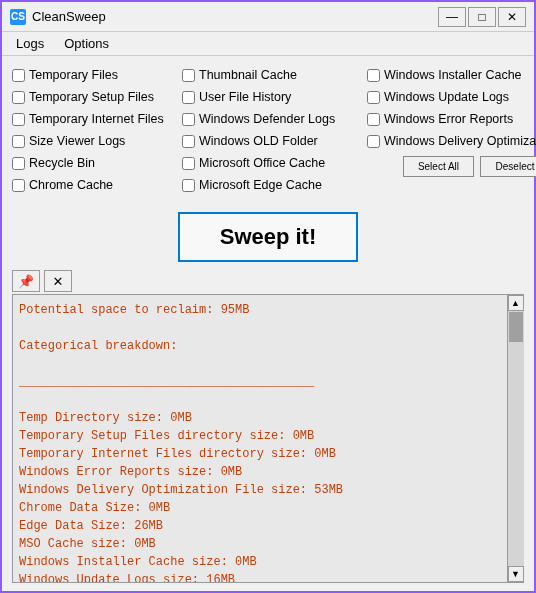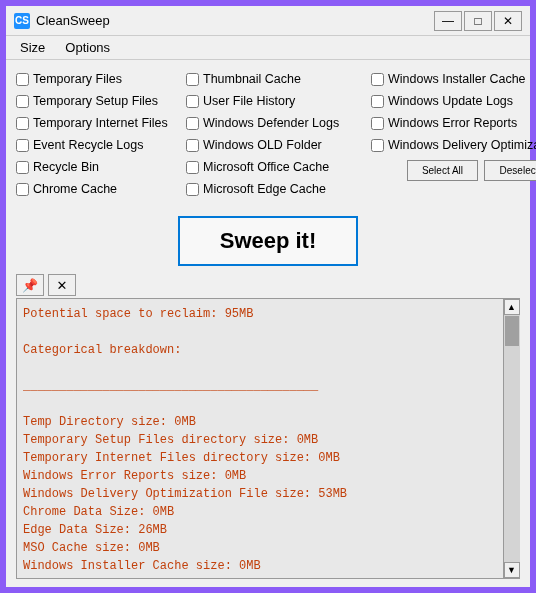--- a/index.html
+++ b/index.html
@@ -8,21 +8,21 @@
       font-size: 13px;
       background: #c0c0c0;
       width: 536px;
       height: 593px;
       overflow: hidden;
     }
     .window {
       width: 536px;
       height: 593px;
       background: #f0f0f0;
-      border: 6px solid #8b5cf6;
+      border: 2px solid #8b5cf6;
       display: flex;
       flex-direction: column;
     }
     .title-bar {
       background: #f0f0f0;
       border-bottom: 1px solid #ccc;
       display: flex;
       align-items: center;
       padding: 6px 8px;
       height: 30px;
@@ -211,21 +211,21 @@
     </div>
     <span class="title-bar-text">CleanSweep</span>
     <div class="title-bar-controls">
       <button class="title-bar-btn">—</button>
       <button class="title-bar-btn">□</button>
       <button class="title-bar-btn close">✕</button>
     </div>
   </div>
 
   <div class="menu-bar">
-    <div class="menu-item">Size</div>
+    <div class="menu-item">Logs</div>
     <div class="menu-item">Options</div>
   </div>
 
   <div class="content-area">
 
     <div class="checkboxes-grid">
 
       <div>
         <label class="checkbox-item">
           <input type="checkbox" style="">
@@ -234,21 +234,21 @@
         <label class="checkbox-item">
           <input type="checkbox" style="">
           <span>Temporary Setup Files</span>
         </label>
         <label class="checkbox-item">
           <input type="checkbox" style="">
           <span>Temporary Internet Files</span>
         </label>
         <label class="checkbox-item">
           <input type="checkbox" style="">
-          <span>Event Recycle Logs</span>
+          <span>Size Viewer Logs</span>
         </label>
         <label class="checkbox-item">
           <input type="checkbox" style="">
           <span>Recycle Bin</span>
         </label>
         <label class="checkbox-item">
           <input type="checkbox" style="">
           <span>Chrome Cache</span>
         </label>
       </div>

